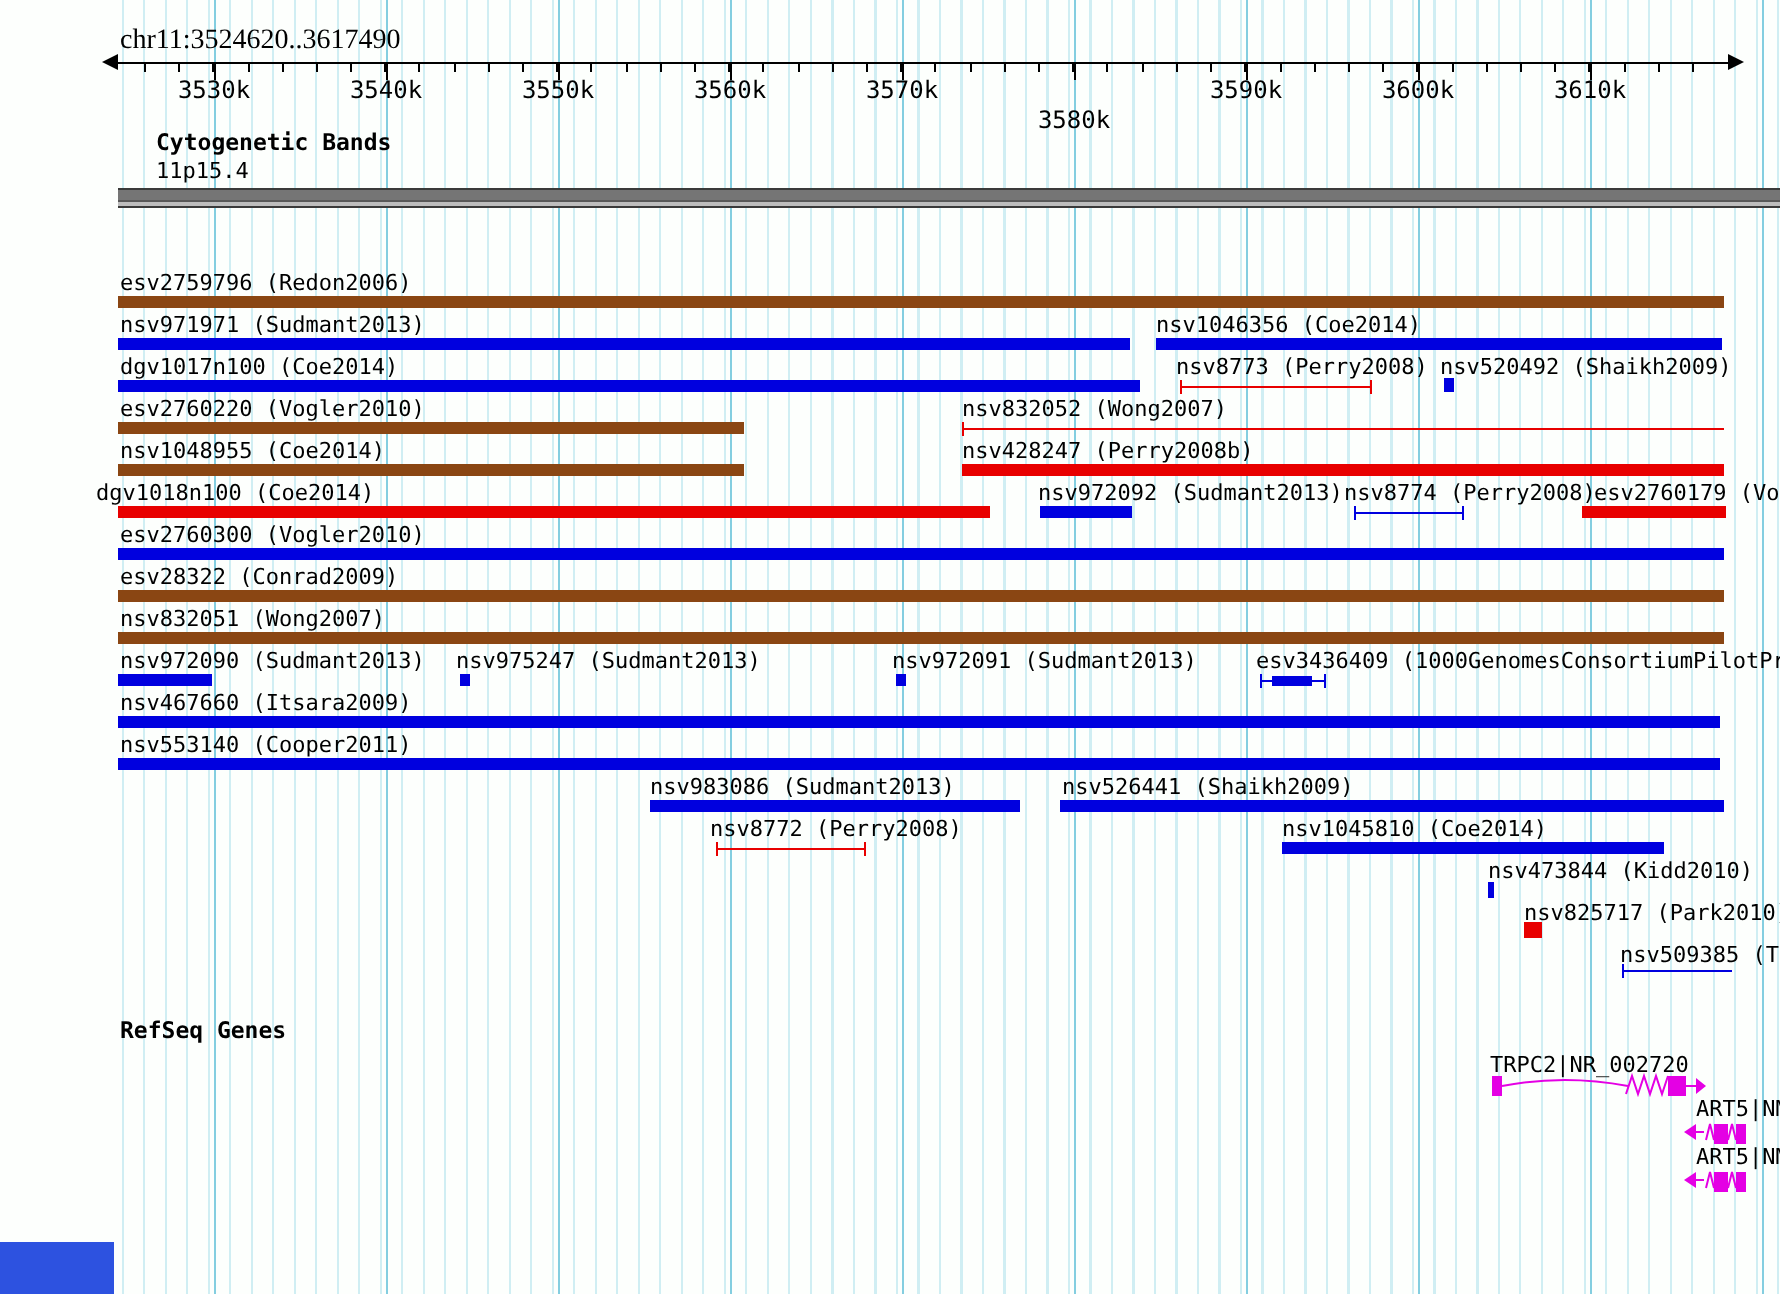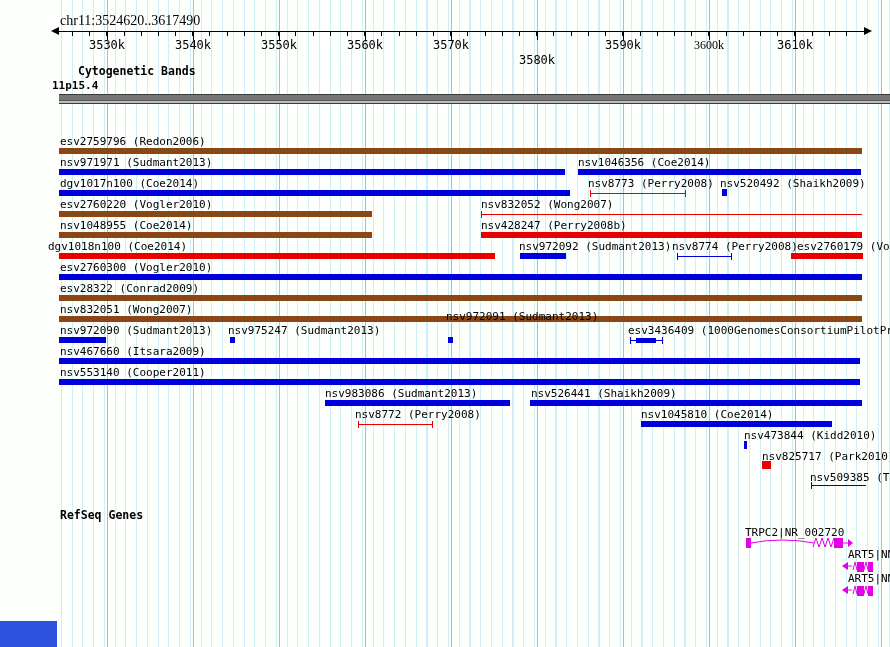--- a/index.html
+++ b/index.html
@@ -44,21 +44,21 @@
 
 <div id="grid"></div>
 
 <div id="app" class="abs" style="left:0;top:0;width:890px;height:647px;">
   <div class="t14" style="left:60px;top:13px;font-family:Liberation Serif, serif;">chr11:3524620..3617490</div>
   <div id="axis-line"></div>
   <div id="axis-left-arrow" class="arrow"></div>
   <div id="axis-right-arrow" class="arrow"></div>
 
   <div class="hdr" style="left:60px;top:65px;margin-left:18px;">Cytogenetic Bands</div>
-  <div class="lbl" style="left:52px;top:80px;font-weight:bold;">11p15.4</div>
+  <div class="lbl" style="left:78px;top:80px;">11p15.4</div>
   <div id="cytoband-bar"></div>
 
 
   <div class="hdr" style="left:60px;top:509px;">RefSeq Genes</div>
 
   <div id="bottom-left-block" style="background: rgb(45, 82, 224);"></div>
 <div class="abs" style="left: 72px; top: 31px; width: 1px; height: 5px; background: rgb(0, 0, 0);"></div>
     <div class="abs" style="left: 89px; top: 31px; width: 1px; height: 5px; background: rgb(0, 0, 0);"></div>
     <div class="abs" style="left: 106px; top: 31px; width: 1px; height: 5px; background: rgb(0, 0, 0);"></div>
     <div class="abs" style="left: 124px; top: 31px; width: 1px; height: 5px; background: rgb(0, 0, 0);"></div>
@@ -112,21 +112,21 @@
     <div class="ticklbl" style="left: 279px; top: 38px;">3550k</div>
     <div class="abs" style="left: 365px; top: 31px; width: 1px; height: 9px; background: rgb(0, 0, 0);"></div>
     <div class="ticklbl" style="left: 365px; top: 38px;">3560k</div>
     <div class="abs" style="left: 451px; top: 31px; width: 1px; height: 9px; background: rgb(0, 0, 0);"></div>
     <div class="ticklbl" style="left: 451px; top: 38px;">3570k</div>
     <div class="abs" style="left: 537px; top: 31px; width: 1px; height: 9px; background: rgb(0, 0, 0);"></div>
     <div class="ticklbl" style="left: 537px; top: 38px; margin-top: 15px;">3580k</div>
     <div class="abs" style="left: 623px; top: 31px; width: 1px; height: 9px; background: rgb(0, 0, 0);"></div>
     <div class="ticklbl" style="left: 623px; top: 38px;">3590k</div>
     <div class="abs" style="left: 709px; top: 31px; width: 1px; height: 9px; background: rgb(0, 0, 0);"></div>
-    <div class="ticklbl" style="left: 709px; top: 38px; font-family: Liberation Serif, serif;">3600k</div>
+    <div class="ticklbl" style="left: 709px; top: 38px;">3600k</div>
     <div class="abs" style="left: 795px; top: 31px; width: 1px; height: 9px; background: rgb(0, 0, 0);"></div>
     <div class="ticklbl" style="left: 795px; top: 38px;">3610k</div>
     <div class="lbl" style="left: 60px; top: 136px;">esv2759796 (Redon2006)</div>
     <div class="abs" style="left: 59px; top: 148px; width: 803px; height: 6px; background: rgb(138, 70, 19);"></div>
     <div class="lbl" style="left: 60px; top: 157px;">nsv971971 (Sudmant2013)</div>
     <div class="abs" style="left: 59px; top: 169px; width: 506px; height: 6px; background: rgb(0, 0, 223);"></div>
     <div class="lbl" style="left: 578px; top: 157px;">nsv1046356 (Coe2014)</div>
     <div class="abs" style="left: 578px; top: 169px; width: 283px; height: 6px; background: rgb(0, 0, 223);"></div>
     <div class="lbl" style="left: 60px; top: 178px;">dgv1017n100 (Coe2014)</div>
     <div class="abs" style="left: 59px; top: 190px; width: 511px; height: 6px; background: rgb(0, 0, 223);"></div>
@@ -164,21 +164,21 @@
     <div class="lbl" style="left: 60px; top: 262px;">esv2760300 (Vogler2010)</div>
     <div class="abs" style="left: 59px; top: 274px; width: 803px; height: 6px; background: rgb(0, 0, 223);"></div>
     <div class="lbl" style="left: 60px; top: 283px;">esv28322 (Conrad2009)</div>
     <div class="abs" style="left: 59px; top: 295px; width: 803px; height: 6px; background: rgb(138, 70, 19);"></div>
     <div class="lbl" style="left: 60px; top: 304px;">nsv832051 (Wong2007)</div>
     <div class="abs" style="left: 59px; top: 316px; width: 803px; height: 6px; background: rgb(138, 70, 19);"></div>
     <div class="lbl" style="left: 60px; top: 325px;">nsv972090 (Sudmant2013)</div>
     <div class="abs" style="left: 59px; top: 337px; width: 47px; height: 6px; background: rgb(0, 0, 223);"></div>
     <div class="lbl" style="left: 228px; top: 325px;">nsv975247 (Sudmant2013)</div>
     <div class="abs" style="left: 230px; top: 337px; width: 5px; height: 6px; background: rgb(0, 0, 223);"></div>
-    <div class="lbl" style="left: 446px; top: 311px;">nsv972091 (Sudmant2013)</div>
+    <div class="lbl" style="left: 446px; top: 325px;">nsv972091 (Sudmant2013)</div>
     <div class="abs" style="left: 448px; top: 337px; width: 5px; height: 6px; background: rgb(0, 0, 223);"></div>
     <div class="lbl" style="left: 628px; top: 325px;">esv3436409 (1000GenomesConsortiumPilotProje</div>
     <div class="abs" style="left: 630px; top: 337px; width: 33px; height: 7px;">
       <div class="abs" style="left: 0px; top: 3px; width: 100%; height: 1px; background: rgb(0, 0, 223);"></div>
       <div class="abs" style="left: 0px; top: 0px; width: 1px; height: 100%; background: rgb(0, 0, 223);"></div>
       <div class="abs" style="right: 0px; top: 0px; width: 1px; height: 100%; background: rgb(0, 0, 223);"></div>
       <div class="abs" style="left: 6px; top: 1px; width: 20px; height: 5px; background: rgb(0, 0, 223);"></div>
     </div>
     <div class="lbl" style="left: 60px; top: 346px;">nsv467660 (Itsara2009)</div>
     <div class="abs" style="left: 59px; top: 358px; width: 801px; height: 6px; background: rgb(0, 0, 223);"></div>

